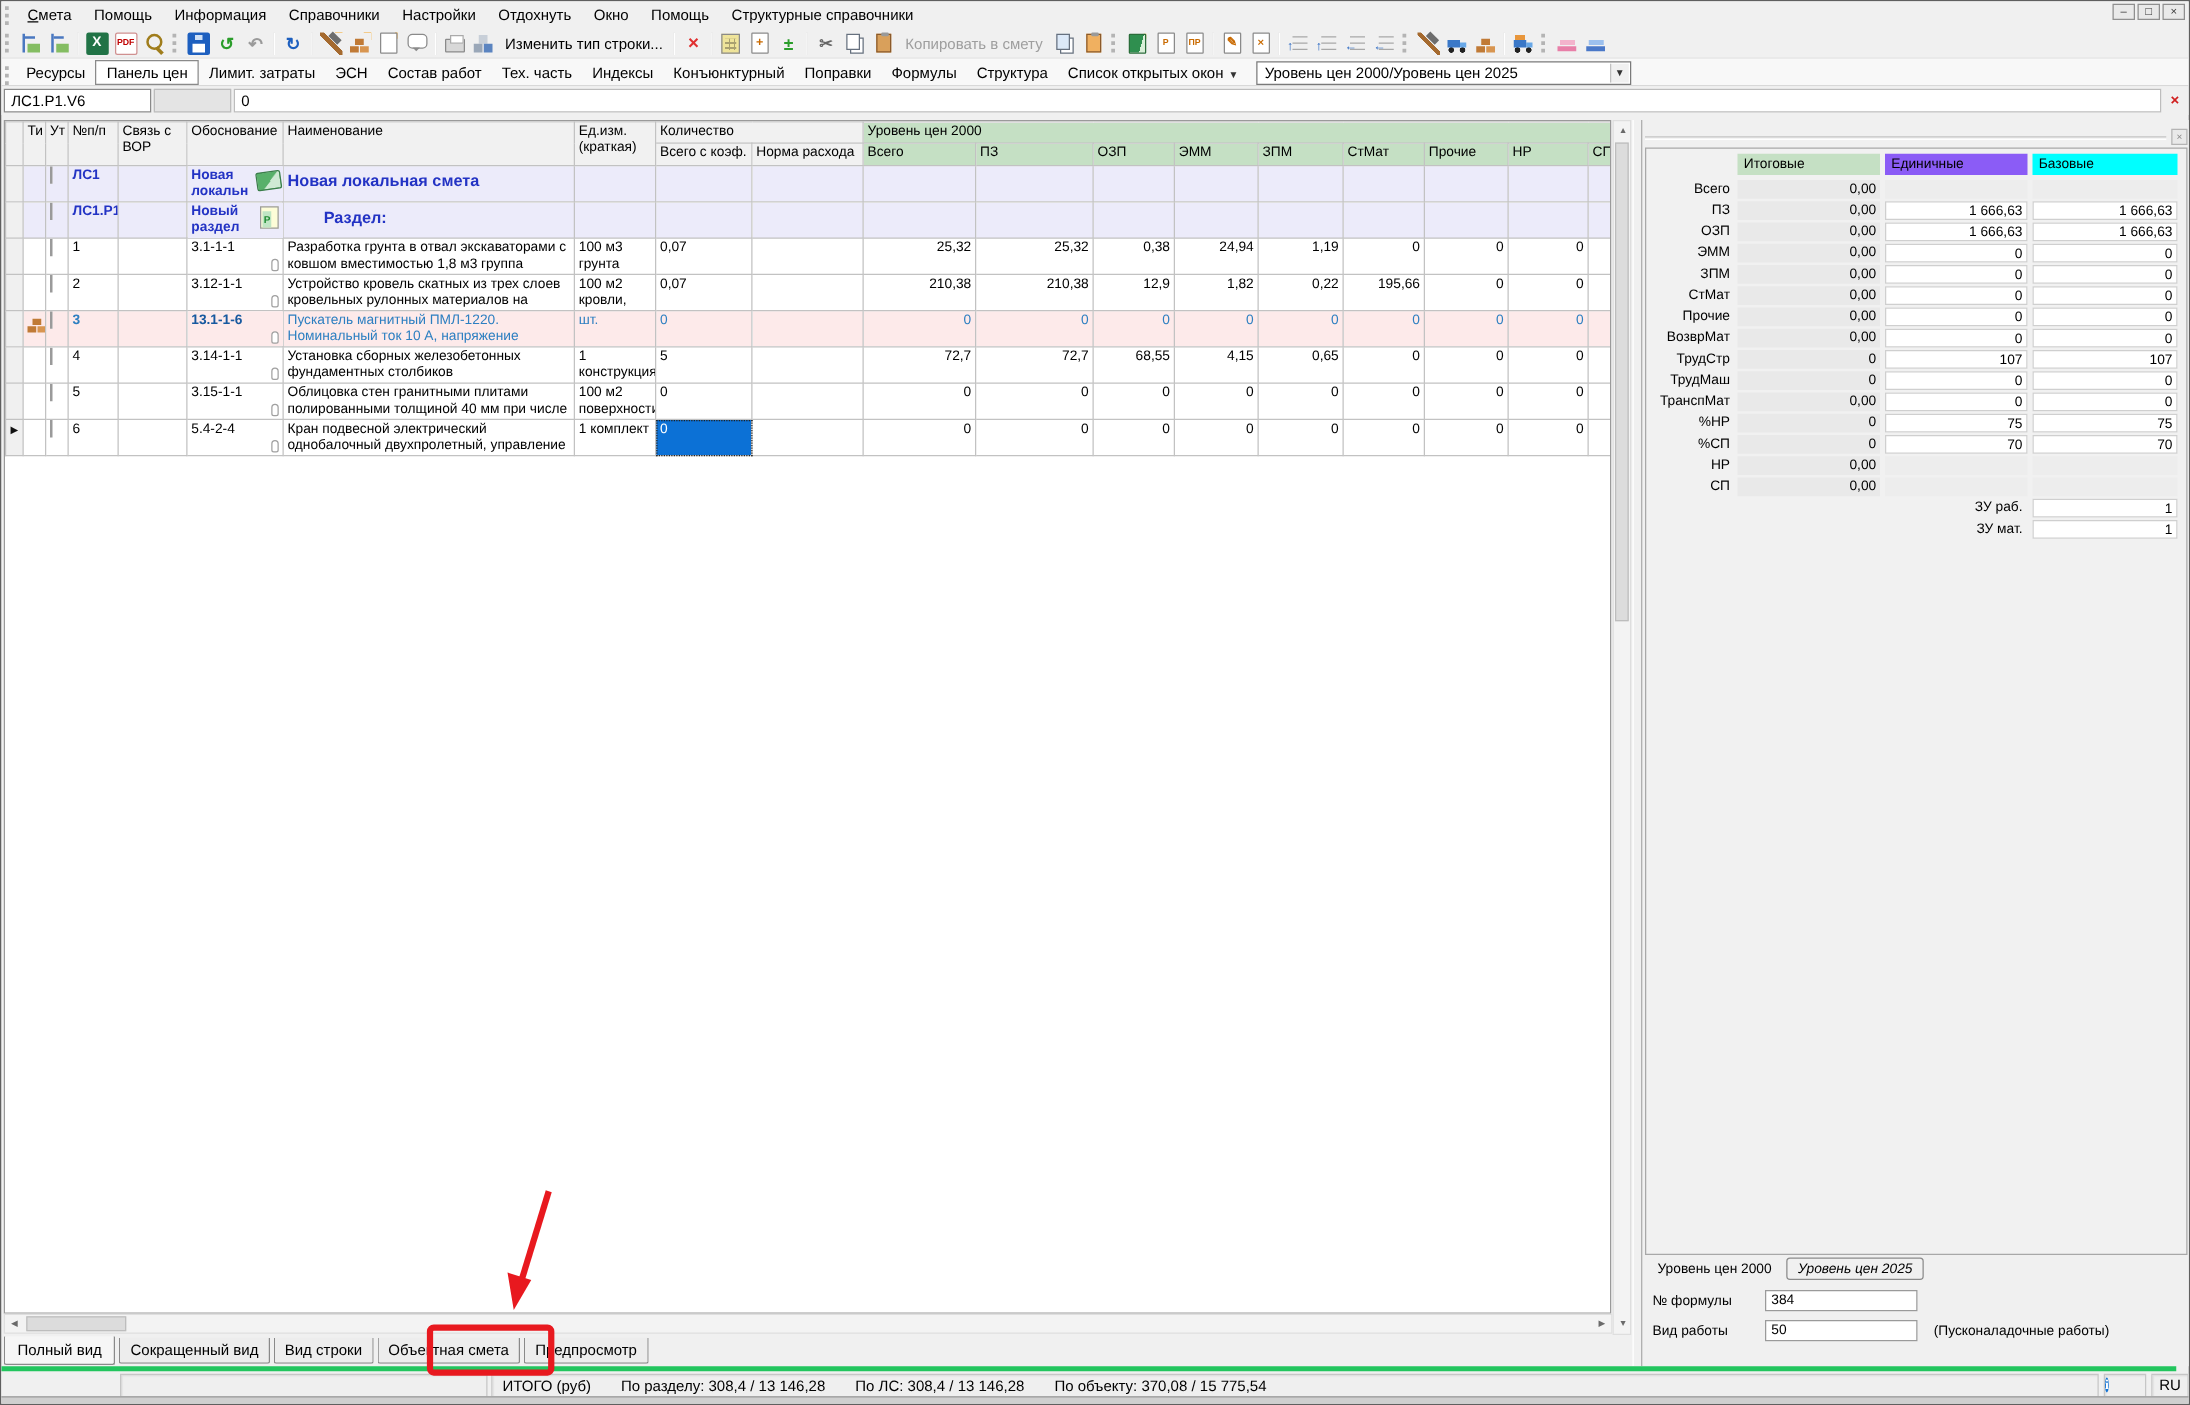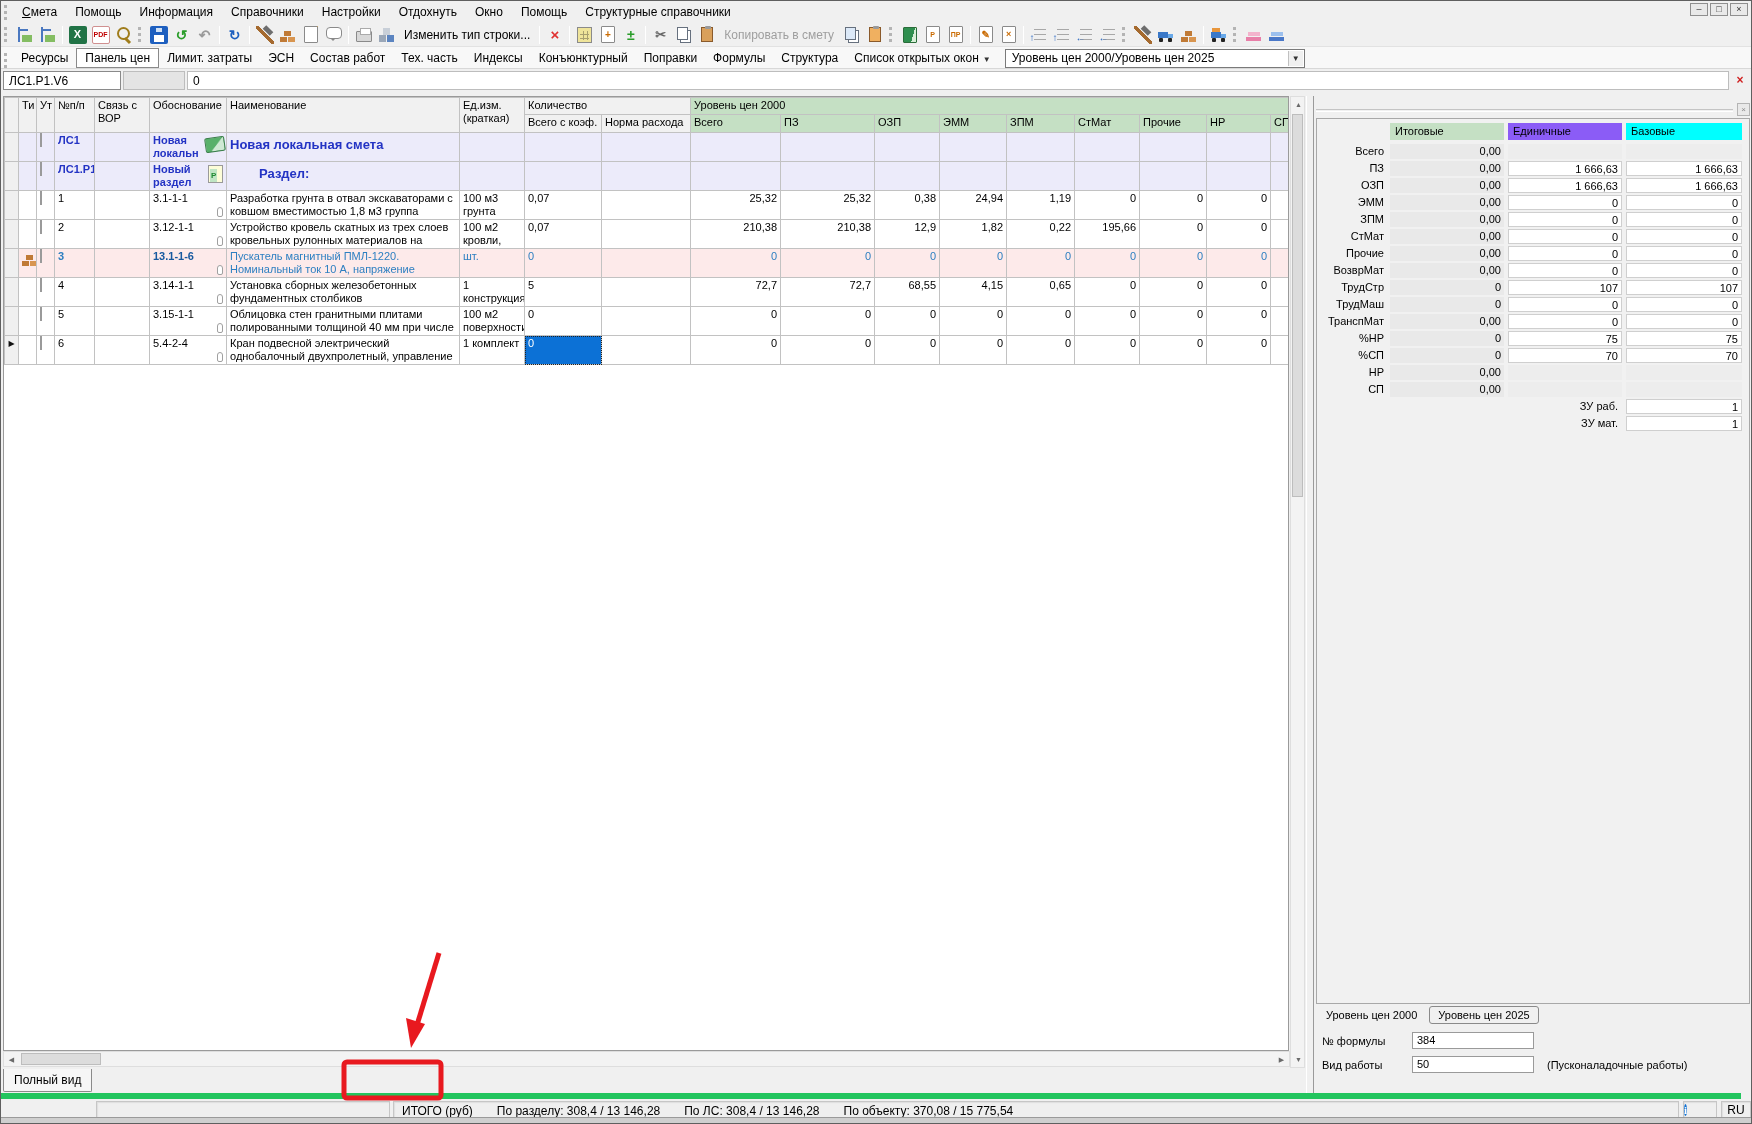--- a/index.html
+++ b/index.html
@@ -137,50 +137,50 @@
   td.qty.sel { background:#0c71d6; color:#fff; outline:1px dotted #222; outline-offset:-1px; }
 
   
   .vs { position:absolute; left:1289px; top:95px; width:15px; height:972px; background:#f3f3f3; border:1px solid #dedede; }
   .vs .btn, .hs .btn { position:absolute; width:15px; height:15px; font-size:7px; color:#6a6a6a; text-align:center; line-height:15px; }
   .vs-thumb { position:absolute; left:1px; top:17px; width:11px; height:383px; background:#dcdcdc; border:1px solid #bdbdbd; }
   .hs { position:absolute; left:2px; top:1050px; width:1287px; height:16px; background:#f3f3f3; border:1px solid #dedede; }
   .hs-thumb { position:absolute; left:17px; top:1px; width:80px; height:12px; background:#dcdcdc; border:1px solid #bdbdbd; }
 
   
-  .btabs { position:absolute; left:2px; top:1068px; height:24px; display:flex; gap:3px; align-items:flex-start;flex-direction:column; }
+  .btabs { position:absolute; left:2px; top:1068px; height:24px; display:flex; gap:3px; align-items:flex-start; }
   .btab { border:1px solid #8a8a8a; border-top:none; background:#ededed; padding:3px 8px; margin-top:1px; white-space:nowrap; border-radius:0 0 2px 2px; }
   .btab.active { background:#f6f6f6; margin-top:0; padding:4px 10px; }
 
   
   .split { position:absolute; left:1305px; top:95px; width:8px; height:997px; background:#f0f0f0; border-left:1px solid #fff; border-right:1px solid #9a9a9a; }
   .rp { position:absolute; left:1313px; top:95px; width:439px; height:997px; background:#f0f0f0; }
   .rp-topline { position:absolute; left:2px; top:13px; right:20px; height:3px; border-top:1px solid #c4c4c4; border-bottom:1px solid #fff; }
   .rp-x { position:absolute; right:3px; top:7px; width:13px; height:13px; border:1px solid #b4b4b4; background:#e9e9e9; color:#8a8a8a; font-size:8px; line-height:11px; text-align:center; }
   .rp-frame { position:absolute; left:2px; top:22px; width:434px; height:886px; border:1px solid #a8a8a8; background:#f1f1f1; }
   .rp-table { position:absolute; left:4px; top:27px; width:432px; display:grid; grid-template-columns:72px 118px 118px 120px; }
   .rph { height:17px; line-height:17px; padding:0 5px; margin:0 4px 3px 0; font-size:11px; }
   .rpl { text-align:right; padding-right:6px; font-size:11px; height:17px; line-height:16px; }
   .rpv { height:15px; margin:1px 4px 1px 0; padding:0 3px; text-align:right; font-size:11px; line-height:14px; }
   .rpv.gray { background:#e9e9e9; }
   .rpv.box { background:#fff; border:1px solid #cfcfcf; }
   .rpv.na { background:#ededed; }
   .rpl.inrow { height:17px; line-height:16px; padding-right:8px; }
   .rp-tabs { position:absolute; left:6px; top:908px; height:22px; display:flex; align-items:center; font-size:11px; }
   .rp-tab-a { padding:3px 6px; }
-  .rp-tab-b { padding:2px 8px; border:1px solid #8a8a8a; background:#f0f0f0; border-radius:3px; margin-left:6px; }
+  .rp-tab-b { padding:2px 8px; border:1px solid #8a8a8a; background:#f0f0f0; border-radius:3px; margin-left:6px;font-style:italic; }
   .rp-row { position:absolute; left:0; height:18px; font-size:11px; }
   .rp-lab { position:absolute; left:8px; top:0; width:88px; line-height:18px; }
   .rp-field { position:absolute; left:98px; top:0; width:122px; height:17px; background:#fff; border:1px solid #9a9a9a; padding:1px 4px; }
   .rp-note { position:absolute; left:233px; top:0; line-height:18px; white-space:nowrap; }
   .rp-combo { position:absolute; left:98px; top:0; width:228px; height:17px; background:#fff; border:1px solid #9a9a9a; padding:1px 18px 0 4px; }
   .rp-combo .arr { position:absolute; right:1px; top:1px; bottom:1px; width:15px; background:#e8e8e8; border-left:1px solid #b8b8b8; font-size:7px; text-align:center; line-height:13px; color:#222; }
 
   
-  .status { position:absolute; left:0; top:1092px; right:10px; height:24px; background:#f0f0f0; border-top:6px solid #22c55e; }
+  .status { position:absolute; left:0; top:1092px; right:10px; height:24px; background:#f0f0f0; border-top:4px solid #22c55e; }
   .sseg { position:absolute; top:2px; height:19px; border:1px solid #c6c6c6; background:#efefef; box-shadow:inset 1px 1px 1px #dedede; }
   .sseg.text { display:flex; align-items:center; padding:0 8px; white-space:nowrap; }
   .sseg .gap { width:24px; }
   .info-dot { width:16px; height:16px; border-radius:50%; background:#1273d4; color:#fff; font-weight:bold; font-size:11px; text-align:center; line-height:16px; margin:0 auto; font-family:"Liberation Serif", serif; }
   .winedge { position:absolute; left:0; right:0; top:1116px; height:8px; background:#cfcfcf; border-top:1px solid #9a9a9a; }
 
   .annot { position:absolute; left:0; top:0; width:1752px; height:1124px; pointer-events:none; }
 </style>
 </head>
 <body>

